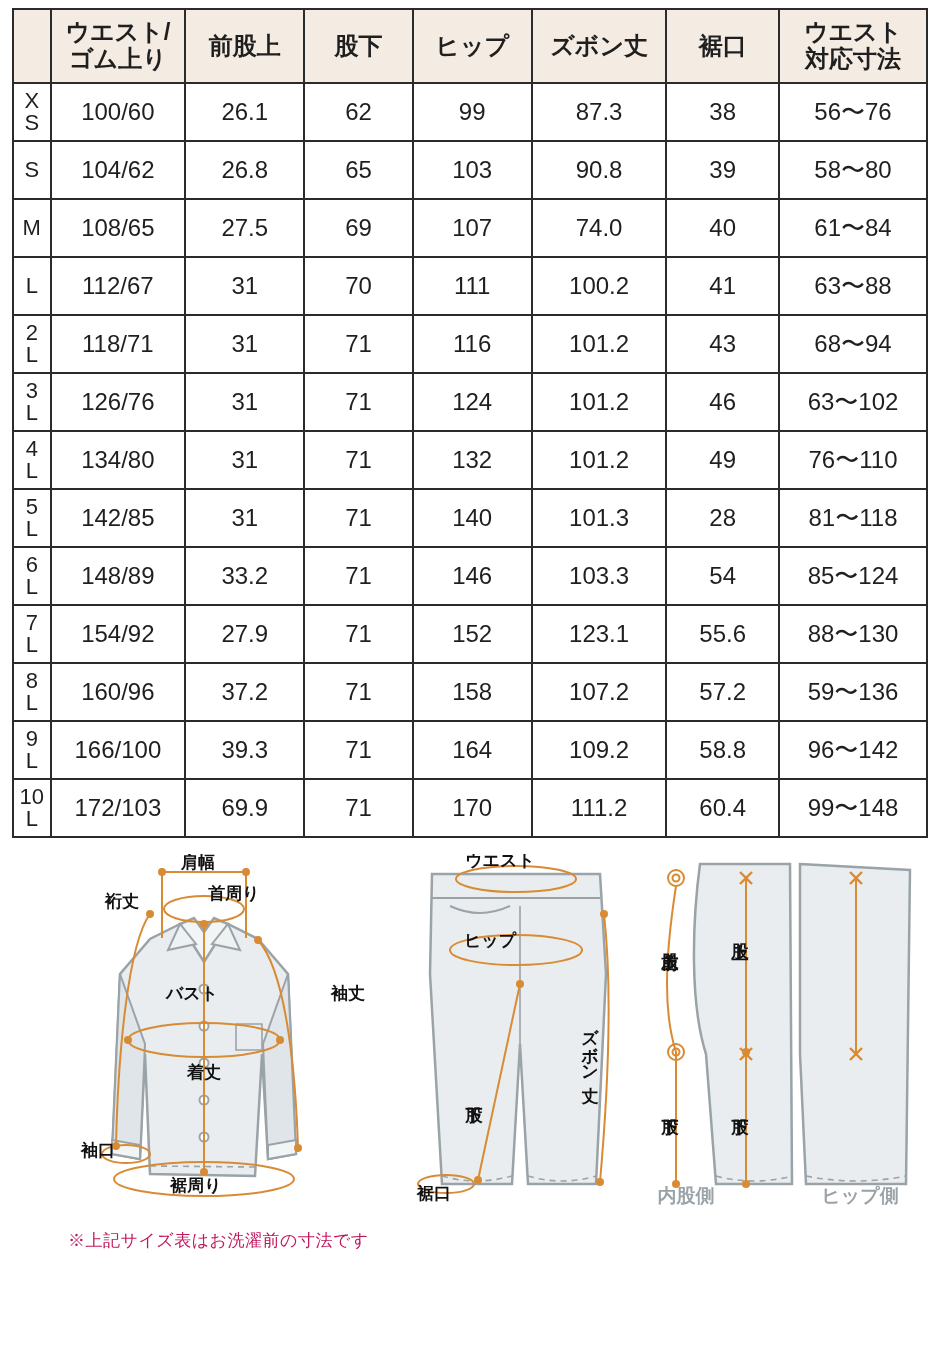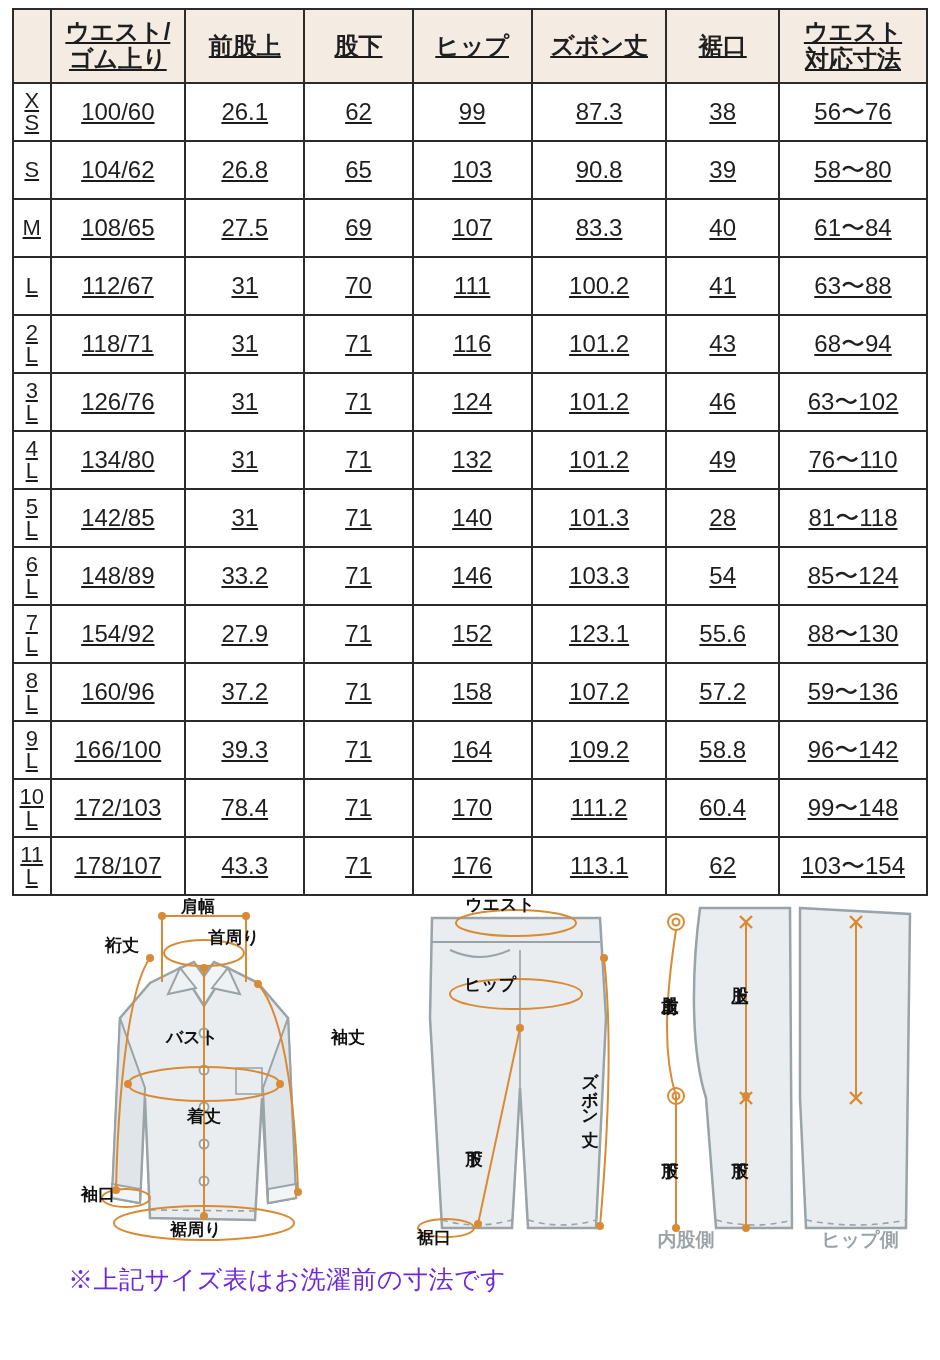--- a/index.html
+++ b/index.html
@@ -17,23 +17,22 @@
   .page {
     position: relative;
     width: 940px;
     height: 1360px;
   }
 
   
   table.size-table {
     border-collapse: collapse;
     width: 916px;
-    margin: 8px 12px 2px 12px;
+    margin: 8px 12px 16px 12px;
     table-layout: fixed;
-    text-decoration: underline;
   }
   table.size-table th,
   table.size-table td {
     border: 2px solid #2b2b2b;
     text-align: center;
     vertical-align: middle;
     font-size: 23px;
     color: #1f1f1f;
     padding: 0;
   }
@@ -82,22 +81,22 @@
     height: 400px;
     margin-top: 0;
   }
   .diagram svg {
     display: block;
   }
   .footnote {
     position: absolute;
     left: 68px;
     bottom: 2px;
-    font-size: 25px;
-    color: #6d28d9;
+    font-size: 17px;
+    color: #be185d;
     letter-spacing: 0.5px;
   }
   .vlabel {
     writing-mode: vertical-rl;
     text-orientation: upright;
   }
 </style>
 </head>
 <body>
 
@@ -169,21 +168,21 @@
           <td>58〜80</td>
         </tr>
         <tr>
           <td class="sizelabel">
             <span class="stack">M</span>
           </td>
           <td>108/65</td>
           <td>27.5</td>
           <td>69</td>
           <td>107</td>
-          <td>83.3</td>
+          <td>74.0</td>
           <td>40</td>
           <td>61〜84</td>
         </tr>
         <tr>
           <td class="sizelabel">
             <span class="stack">L</span>
           </td>
           <td>112/67</td>
           <td>31</td>
           <td>70</td>
@@ -295,39 +294,26 @@
           <td>109.2</td>
           <td>58.8</td>
           <td>96〜142</td>
         </tr>
         <tr>
           <td class="sizelabel">
             <span class="stack">10</span>
             <span class="stack">L</span>
           </td>
           <td>172/103</td>
-          <td>78.4</td>
+          <td>69.9</td>
           <td>71</td>
           <td>170</td>
           <td>111.2</td>
           <td>60.4</td>
           <td>99〜148</td>
-        </tr>
-        <tr>
-          <td class="sizelabel">
-            <span class="stack">11</span>
-            <span class="stack">L</span>
-          </td>
-          <td>178/107</td>
-          <td>43.3</td>
-          <td>71</td>
-          <td>176</td>
-          <td>113.1</td>
-          <td>62</td>
-          <td>103〜154</td>
         </tr>
       </tbody>
   </table>
 
   <div class="diagram">
     <svg width="940" height="400" viewBox="0 0 940 400">
 
       <g>
 
         <path d="M180 70 L150 85 L120 120 L112 300 L140 305 L145 200 L150 320 L255 322 L262 200 L268 305 L296 300 L288 120 L258 85 L228 70 Z" fill="#e9edef" stroke="#9aa3a8" stroke-width="2.5"></path>

